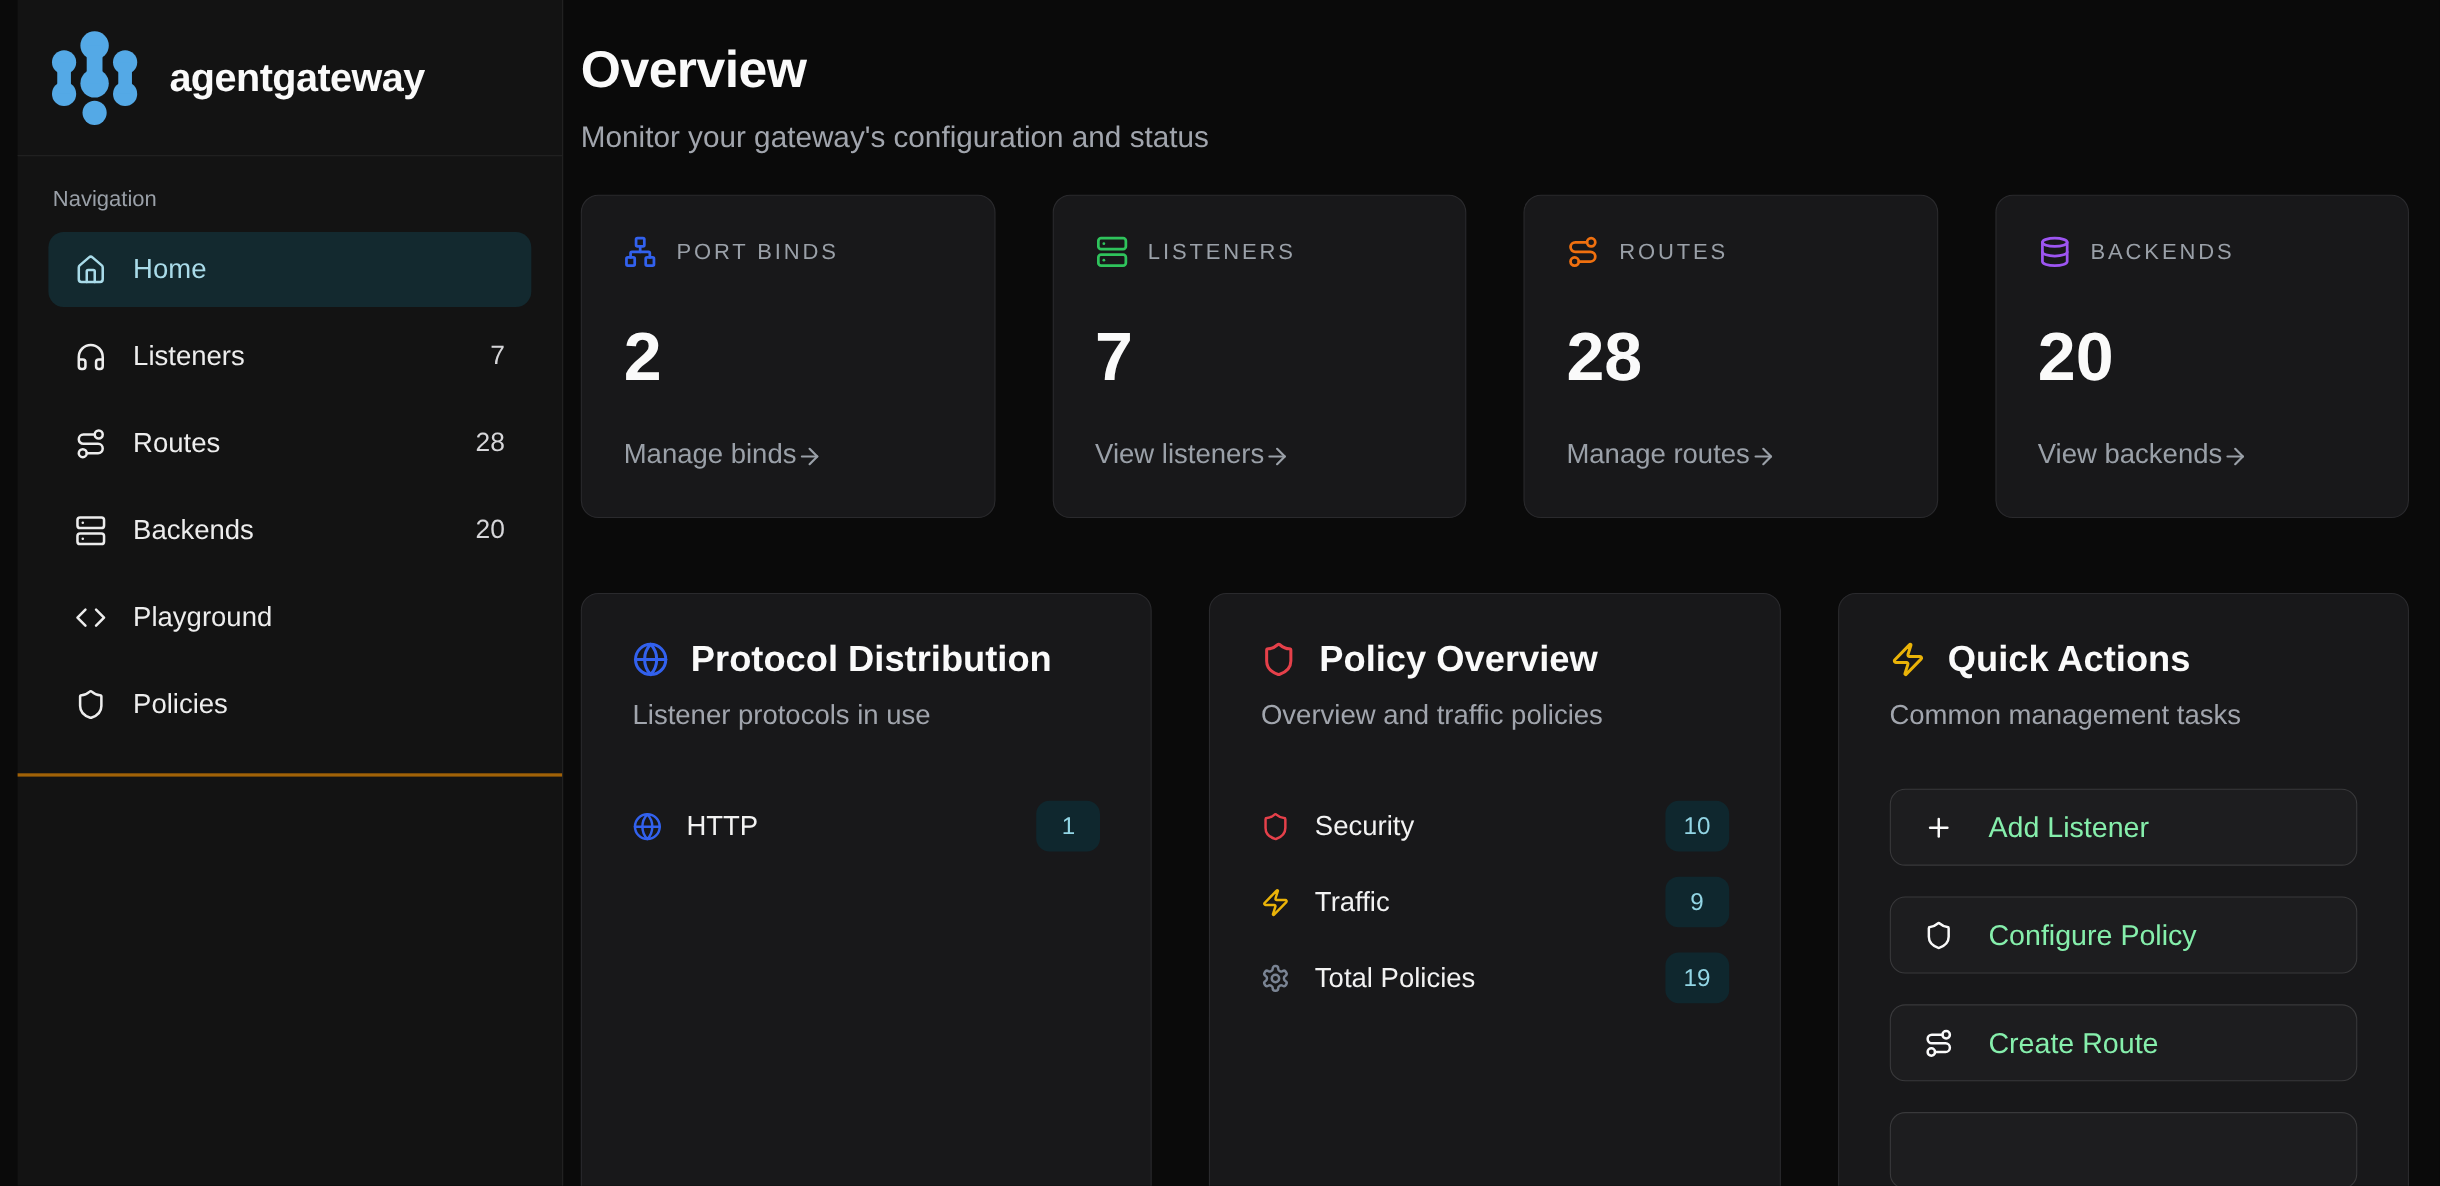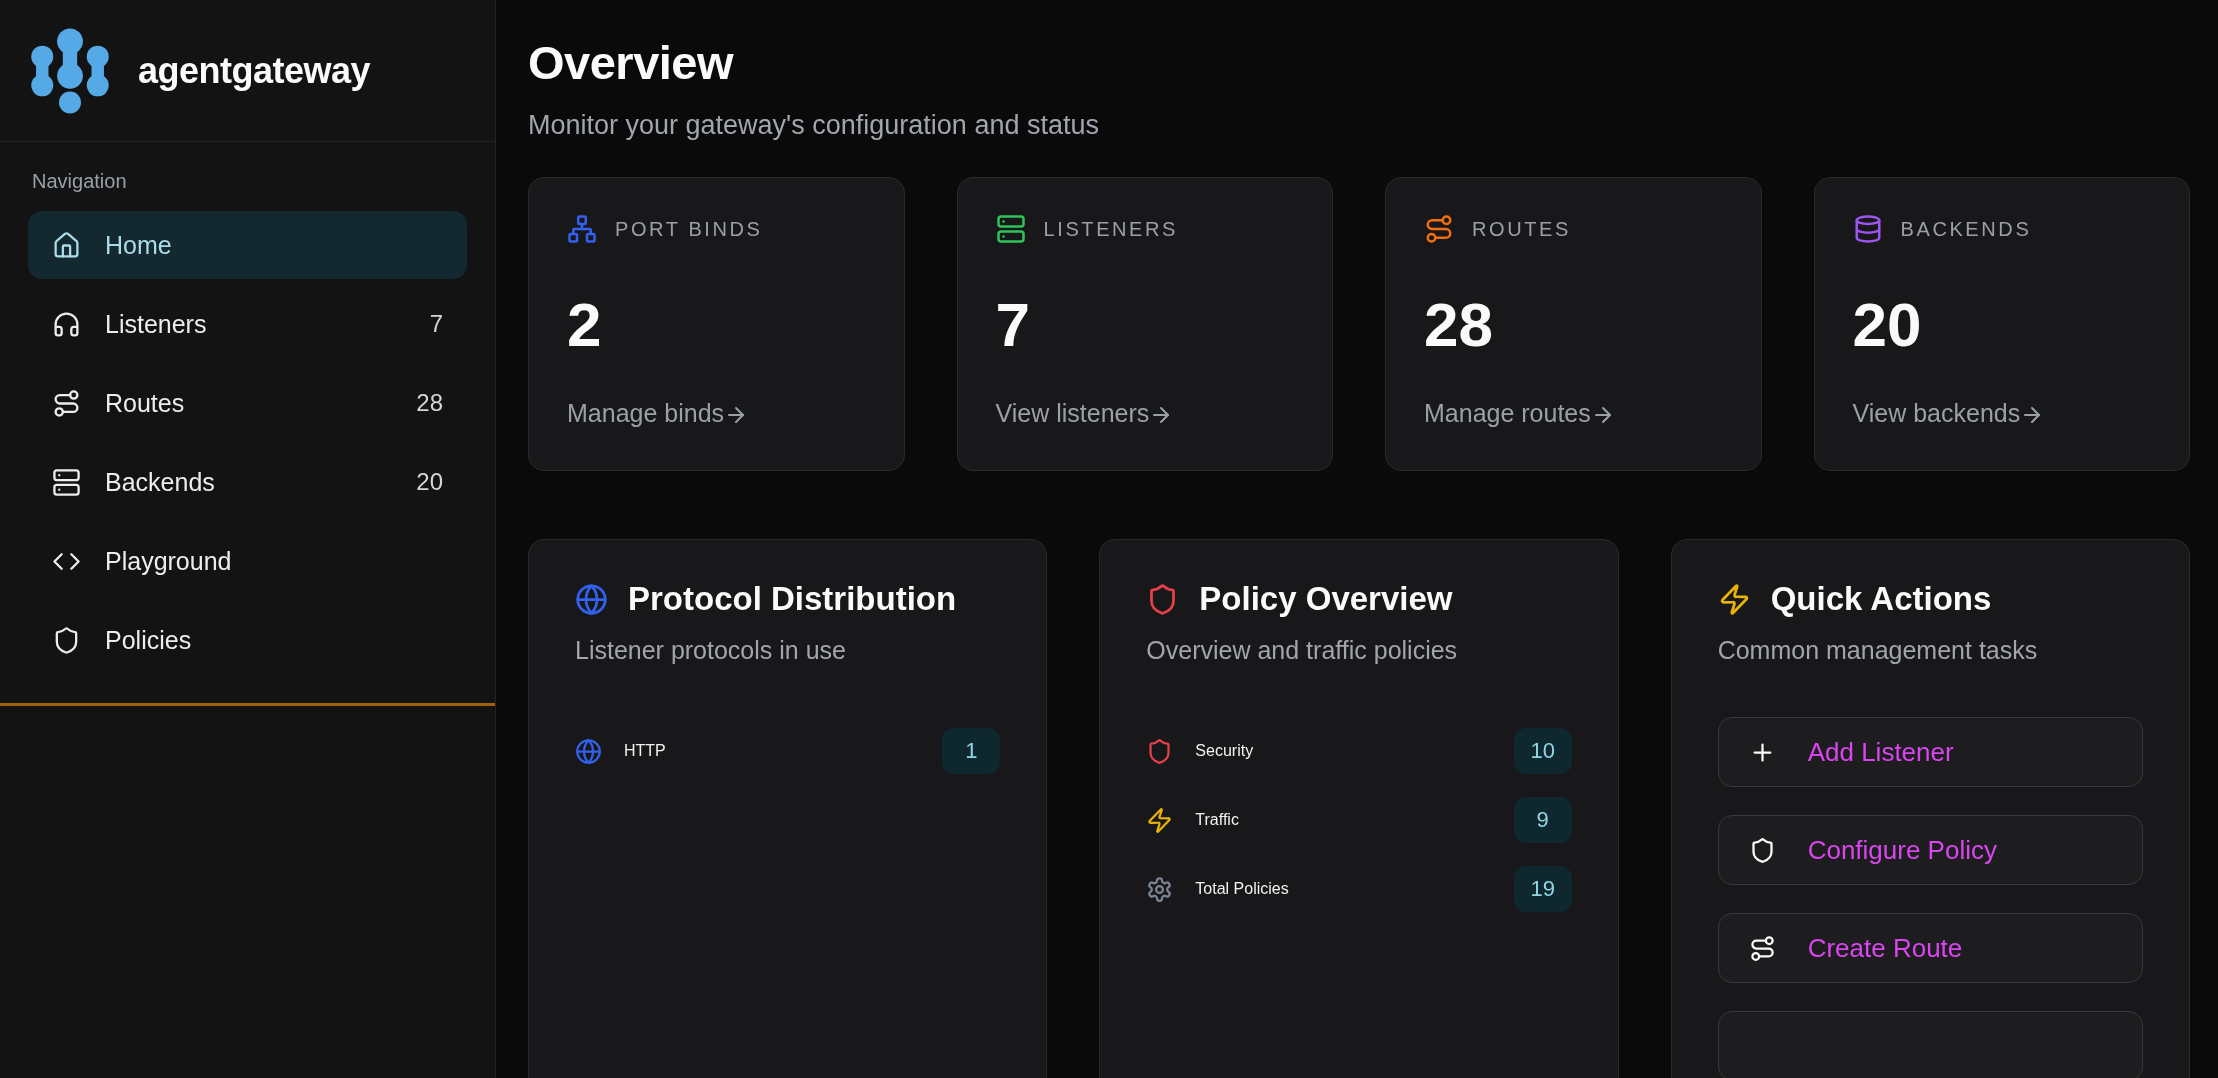--- a/index.html
+++ b/index.html
@@ -8,21 +8,21 @@
     font-family:"Liberation Sans","DejaVu Sans",sans-serif;
     color:#fafafa;-webkit-font-smoothing:antialiased;
   }
   svg{display:block;flex:none;}
   .c-blue{color:var(--blue)} .c-green{color:var(--green)} .c-orange{color:var(--orange)}
   .c-purple{color:var(--purple)} .c-red{color:var(--red)} .c-yellow{color:var(--yellow)}
   .c-gray{color:var(--gear_gray)}
 
   
   .sidebar{
-    position:absolute;left:0;top:0;width:496px;height:1078px;
+    position:absolute;left:16px;top:0;width:496px;height:1078px;
     background:#131313;border-right:1px solid #242424;box-sizing:border-box;
   }
   .brand{
     height:142px;display:flex;align-items:center;gap:20px;
     padding:0 0 0 22px;border-bottom:1px solid #232323;box-sizing:border-box;cursor:pointer;
   }
   .brand-name{font-size:36px;font-weight:700;letter-spacing:-0.5px;color:#fafafa;}
   .nav-wrap{padding:20px 28px 18px;border-bottom:3px solid #a16207;}
   .nav-label{font-size:20px;color:#9aa0a8;margin:8px 0 18px 4px;}
   .nav-item{
@@ -55,30 +55,30 @@
 
   .panel-grid{display:grid;grid-template-columns:repeat(3,1fr);gap:52px;margin-top:68px;}
   .panel{height:560px;padding:40px 46px;}
   .panel-head{display:flex;align-items:center;gap:20px;}
   .panel-head svg{width:33px;height:33px;}
   .panel-title{font-size:33px;font-weight:600;color:#fafafa;}
   .panel-sub{font-size:25px;color:#a1a5ad;margin-top:18px;}
   .panel-body{margin-top:62px;}
   .prow{display:flex;align-items:center;gap:22px;height:48px;margin-bottom:21px;}
   .prow svg{width:27px;height:27px;}
-  .prow-label{font-size:16px;color:#f2f2f2;}
+  .prow-label{font-size:25px;color:#f2f2f2;}
   .badge{
     margin-left:auto;min-width:58px;text-align:center;box-sizing:border-box;
     background:#0f272e;color:#92d5e4;font-size:22px;border-radius:12px;padding:10px 12px;
   }
   .actions{margin-top:52px;}
   .action-btn{
     height:70px;border-radius:14px;background:#1d1d1f;border:1px solid #39393b;
     display:flex;align-items:center;gap:32px;padding:0 30px;margin-bottom:28px;
-    font-size:26px;color:#d946ef;cursor:pointer;box-sizing:border-box;
+    font-size:26px;color:#86efac;cursor:pointer;box-sizing:border-box;
   }
   .action-btn svg{width:27px;height:27px;color:#fafafa;}
 </style>
 </head>
 <body>
 
 <aside class="sidebar">
   <div class="brand">
     <svg width="96" height="88" viewBox="0 0 100 92" fill="var(--logo_blue)">
       <circle cx="50" cy="15" r="13.5"></circle>

